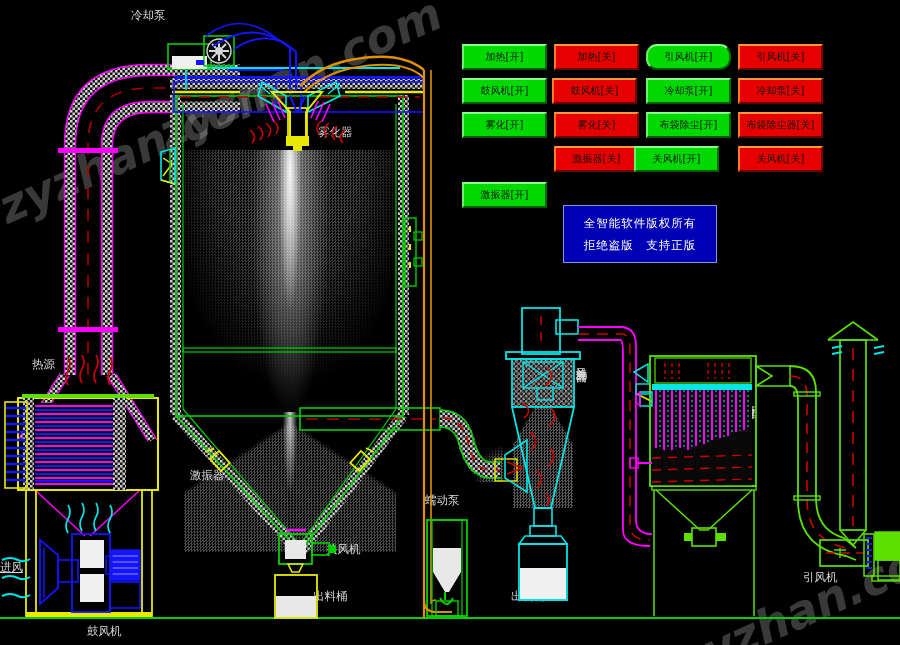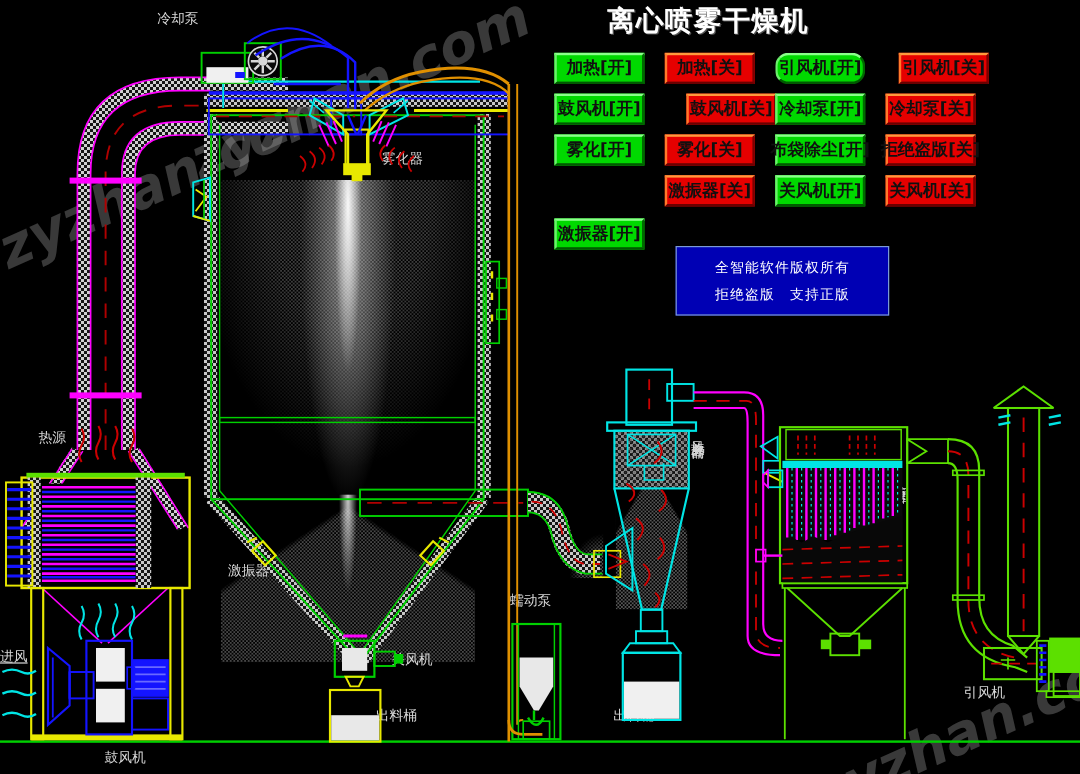--- a/index.html
+++ b/index.html
@@ -12,37 +12,37 @@
   
   #title{
     left:480px;top:2px;width:220px;
     font-size:23px;font-weight:bold;color:#ffffff;
     text-align:center;letter-spacing:1px;
     text-shadow:1px 1px 0 #555;
   }
 
   
   .btn{
-    width:75px;height:26px;
+    width:85px;height:26px;
     display:flex;align-items:center;justify-content:center;
-    font-size:14px;font-weight:bold;color:#101010;
+    font-size:10px;font-weight:normal;color:#101010;
     border-top:2px solid rgba(255,255,255,.55);
     border-left:2px solid rgba(255,255,255,.45);
     border-right:2px solid rgba(0,0,0,.55);
     border-bottom:2px solid rgba(0,0,0,.6);
     cursor:pointer;white-space:nowrap;
   }
   .btn.on{background:#00d900;}
   .btn.on{border-top-color:#8bff8b;border-left-color:#6cf06c;border-right-color:#006b00;border-bottom-color:#005a00;}
   .btn.off{background:#e60000;}
   .btn.off{border-top-color:#ff9a3c;border-left-color:#ff7a2a;border-right-color:#7a0000;border-bottom-color:#6a0000;}
 
   
   #copyplate{
-    left:563px;top:205px;width:178px;height:58px;
+    left:563px;top:205px;width:154px;height:58px;
     background:#0000b4;border:1px solid #7b9ad6;
     display:flex;flex-direction:column;align-items:center;justify-content:center;
     gap:7px;
   }
   #copyplate div{font-size:11.5px;color:#ffffff;letter-spacing:1px;white-space:nowrap;}
 
   
   .lbl{color:#d8d8d8;font-size:11.5px;white-space:nowrap;}
   .lbl.vert{writing-mode:vertical-rl;text-orientation:upright;letter-spacing:1px;line-height:1;}
 
@@ -453,46 +453,45 @@
        mask-composite:intersect;"></div>
 
   <div class="abs noise2" style="left:443px;top:400px;width:60px;height:82px;z-index:0;
        -webkit-mask-image:radial-gradient(ellipse 46px 60px at 100% 100%,#000 40%,transparent 62%);
        mask-image:radial-gradient(ellipse 46px 60px at 100% 100%,#000 40%,transparent 62%);"></div>
 
   <div class="abs" id="button-grid" style="left:462px;top:44px;z-index:5;">
       <div class="abs btn on" style="left: 0px; top: 0px;">加热[开]</div>
       <div class="abs btn off" style="left: 92px; top: 0px;">加热[关]</div>
       <div class="abs btn on" style="left: 184px; top: 0px; border-radius: 11px;">引风机[开]</div>
-      <div class="abs btn off" style="left: 287px; top: 0px;">引风机[关]</div>
+      <div class="abs btn off" style="left: 276px; top: 0px;">引风机[关]</div>
       <div class="abs btn on" style="left: 0px; top: 34px;">鼓风机[开]</div>
-      <div class="abs btn off" style="left: 90px; top: 34px; margin-left: 20px;">鼓风机[关]</div>
+      <div class="abs btn off" style="left: 90px; top: 34px;">鼓风机[关]</div>
       <div class="abs btn on" style="left: 184px; top: 34px;">冷却泵[开]</div>
       <div class="abs btn off" style="left: 276px; top: 34px;">冷却泵[关]</div>
       <div class="abs btn on" style="left: 0px; top: 68px;">雾化[开]</div>
       <div class="abs btn off" style="left: 92px; top: 68px;">雾化[关]</div>
       <div class="abs btn on" style="left: 184px; top: 68px;">布袋除尘[开]</div>
-      <div class="abs btn off" style="left: 276px; top: 68px;">拒绝盗版[关]</div>
+      <div class="abs btn off" style="left: 276px; top: 68px;">布袋除尘器[关]</div>
       <div class="abs btn on" style="left: 0px; top: 102px; margin-top: 36px;">激振器[开]</div>
       <div class="abs btn off" style="left: 92px; top: 102px;">激振器[关]</div>
-      <div class="abs btn on" style="left: 184px; top: 102px;">关风机[开]</div>
+      <div class="abs btn on" style="left: 172px; top: 102px;">关风机[开]</div>
       <div class="abs btn off" style="left: 276px; top: 102px;">关风机[关]</div>
     </div>
 
-  <div class="abs" id="title">离心喷雾干燥机</div>
 
   <div class="abs" id="copyplate">
     <div>全智能软件版权所有</div>
     <div>拒绝盗版　支持正版</div>
   </div>
 
   <div class="abs lbl" style="left:131px;top:8px;">冷却泵</div>
   <div class="abs lbl" style="left:318px;top:125px;">雾化器</div>
   <div class="abs lbl" style="left:0px;top:357px;margin-left:32px;">热源</div>
-  <div class="abs lbl" style="left:0px;top:540px;text-decoration:underline;">进风</div>
+  <div class="abs lbl" style="left:0px;top:560px;text-decoration:underline;">进风</div>
   <div class="abs lbl" style="left:63px;top:624px;margin-left:24px;">鼓风机</div>
   <div class="abs lbl" style="left:190px;top:468px;text-align:right;">激振器</div>
   <div class="abs lbl" style="left:326px;top:542px;">关风机</div>
   <div class="abs lbl" style="left:313px;top:589px;">出料桶</div>
   <div class="abs lbl" style="left:425px;top:493px;">蠕动泵</div>
   <div class="abs lbl vert" style="left:575px;top:358px;">旋风分离器</div>
   <div class="abs lbl" style="left:511px;top:589px;">出料桶</div>
   <div class="abs lbl vert" style="left:743px;top:395px;">布袋除尘器</div>
   <div class="abs lbl" style="left:803px;top:570px;">引风机</div>
 

